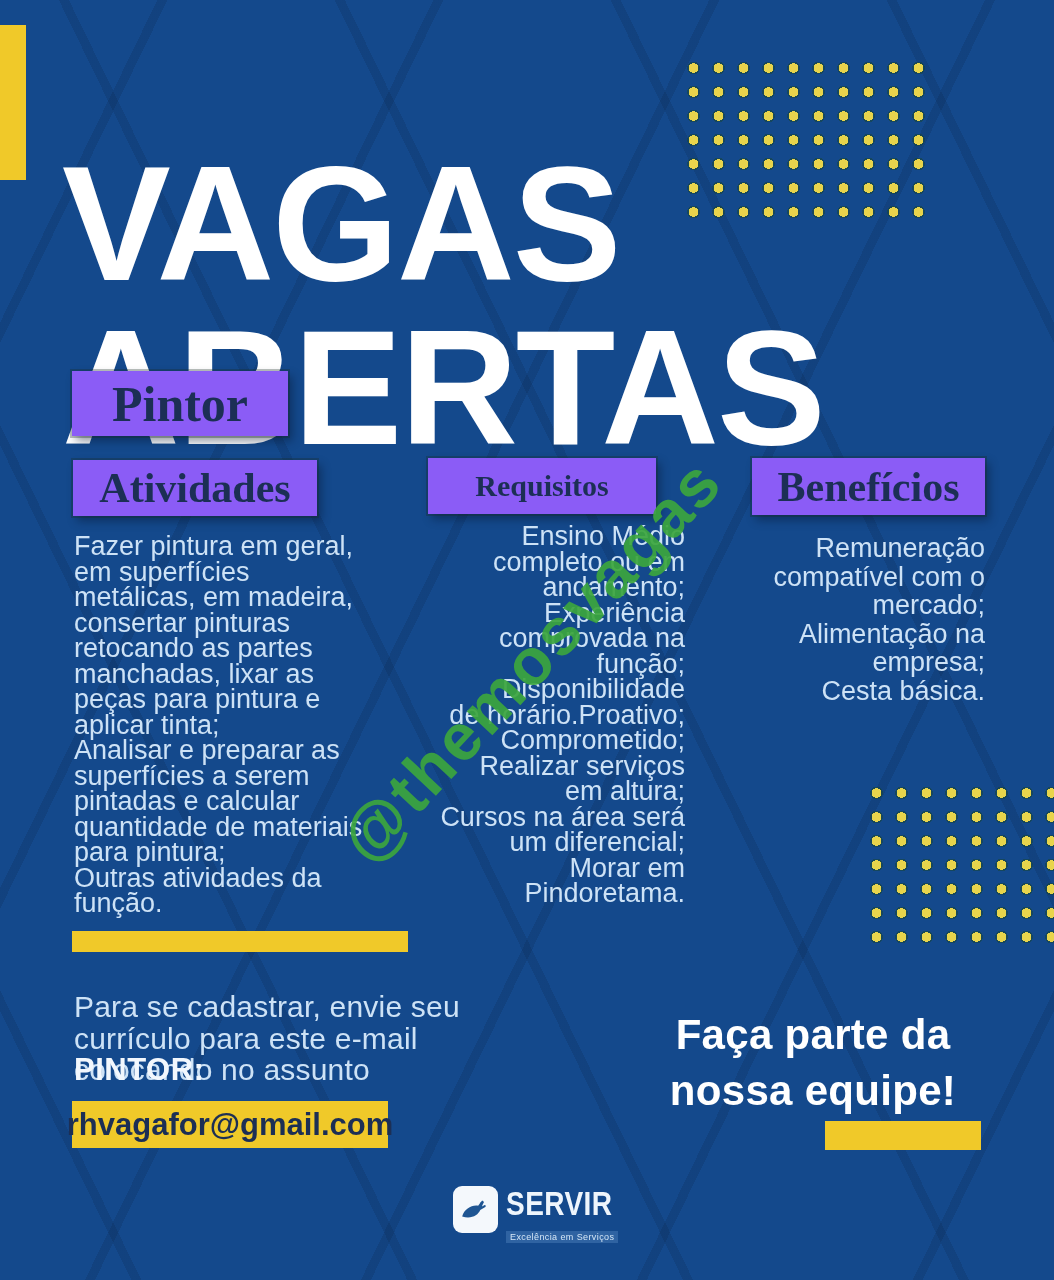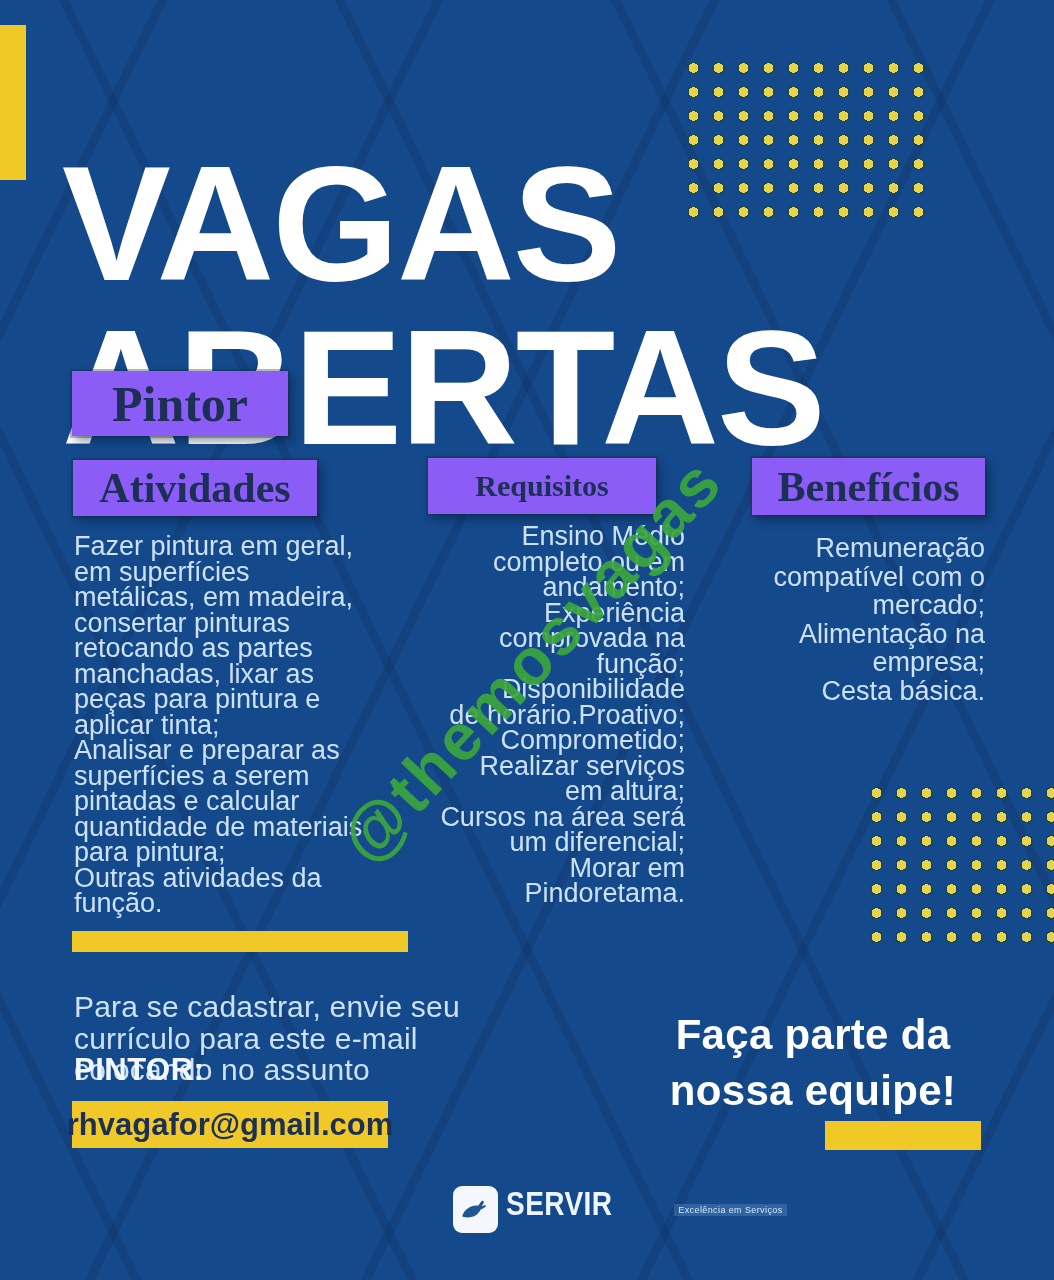--- a/index.html
+++ b/index.html
@@ -85,21 +85,21 @@
   }
   .logo{
     position:absolute;left:453px;top:1186px;
     display:flex;align-items:flex-start;gap:8px;
   }
   .logo-box{
     width:45px;height:47px;border-radius:9px;background:#f4f8fc;
     display:flex;align-items:center;justify-content:center;
   }
   .logo-box svg{width:34px;height:34px;}
-  .logo-textcol{display:flex;flex-direction:row;margin-top:4px;gap:43px;}
+  .logo-textcol{display:flex;flex-direction:column;margin-top:4px;}
   .logo-name{
     color:#eef5fc;font-size:33px;line-height:27px;font-weight:700;
     letter-spacing:.5px;transform:scaleX(.85);transform-origin:left top;
   }
   .logo-tagline{
     margin-top:14px;align-self:flex-start;
     color:#d5e7f7;font-size:9px;letter-spacing:.4px;
     background:rgba(120,170,220,.28);padding:1px 4px;
   }
 </style>

